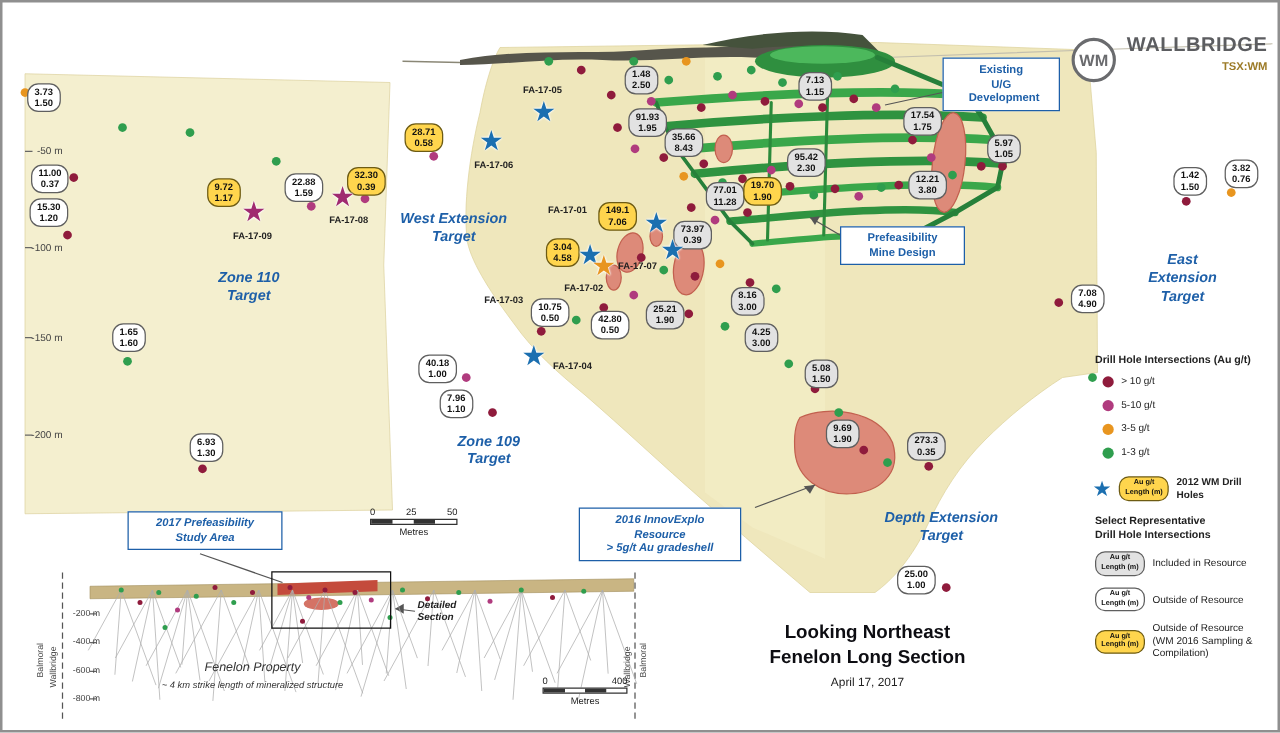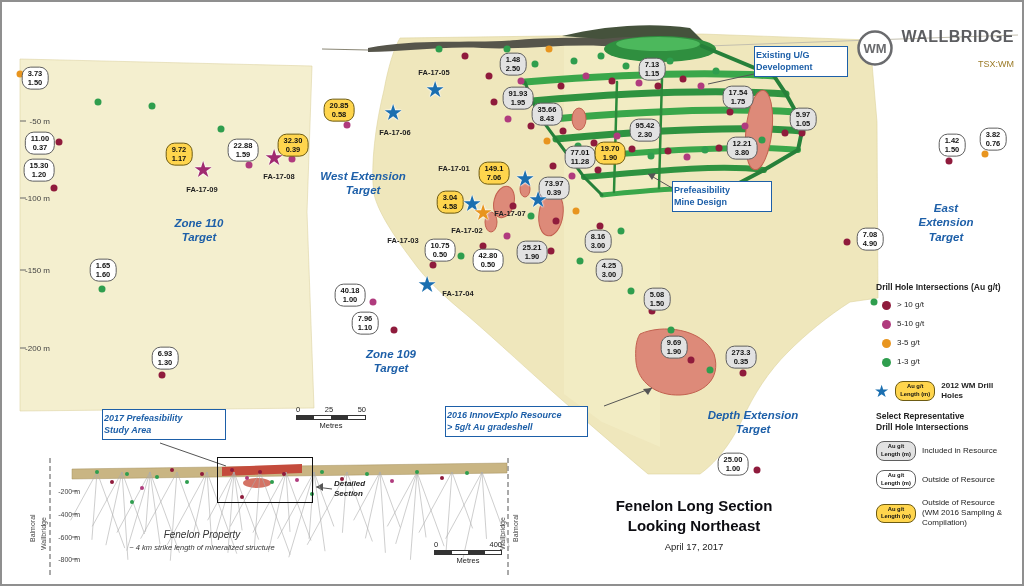--- a/index.html
+++ b/index.html
@@ -21,21 +21,21 @@
 
   .star{position:absolute;transform:translate(-50%,-55%);font-size:22px;line-height:1;
     text-shadow:0 0 2px #fff,0 0 2px #fff,0 0 1px #fff}
   .star-label{position:absolute;transform:translate(-50%,-50%);font-size:7.5px;font-weight:bold;color:#222;white-space:nowrap}
 
   .target{position:absolute;transform:translate(-50%,-50%);color:var(--accent-blue);font-weight:bold;
     font-style:italic;font-size:11.5px;text-align:center;line-height:1.25;white-space:pre-line}
 
   .preline{white-space:pre-line}
   .callout{position:absolute;background:#fff;border:1.5px solid var(--accent-blue);color:var(--accent-blue);
-    font-weight:bold;font-size:9px;padding:3px 1px;line-height:1.3;white-space:pre-line;z-index:8}
+    font-weight:bold;font-size:9px;text-align:center;padding:3px 20px;line-height:1.3;white-space:pre-line;z-index:8}
   .callout.italic{font-style:italic}
 
   .depth-label{position:absolute;font-size:8px;color:#444;z-index:7;transform:translate(-100%,-50%);white-space:nowrap}
 
   .scalebar{position:absolute;z-index:9;font-size:7.5px;color:#222}
   .sb-ticks{display:flex;justify-content:space-between;margin-bottom:1px}
   .sb-bar{height:5px;border:1px solid #333;display:flex;background:#fff}
   .sb-bar i{flex:1}
   .sb-bar i:nth-child(odd){background:#333}
   .sb-unit{text-align:center;margin-top:1px}
@@ -55,21 +55,21 @@
   .mini-badge.yellow{background:var(--badge-yellow);border-color:#6d5b13}
   .star-row{margin-top:14px}
 
   .title-block{position:absolute;left:598px;top:494px;width:188px;text-align:center;z-index:9}
   .title-line{font-weight:bold;font-size:15px;line-height:1.3;color:#0d0d12}
   .title-date{font-size:9.5px;margin-top:6px;color:#222}
 
   .logo{position:absolute;right:8px;top:26px;display:flex;align-items:flex-start;gap:6px;z-index:10}
   .logo-text{display:flex;flex-direction:column;align-items:flex-end}
   .logo-brand{font-size:16px;font-weight:bold;color:#5c5d60;letter-spacing:0.5px}
-  .logo-ticker{font-size:9px;font-weight:normal;color:var(--ticker-gold);margin-top:13px}
+  .logo-ticker{font-size:9px;font-weight:bold;color:var(--ticker-gold);margin-top:2px}
 
   .inset-rect{position:absolute;left:215px;top:455px;width:96px;height:46px;border:1.5px solid #111;z-index:6}
   .inset-caption{position:absolute;left:60px;top:527px;width:280px;text-align:center;font-style:italic;color:#333;z-index:7}
   .inset-cap1{font-size:10px}
   .inset-cap2{font-size:7.5px;margin-top:3px}
   .detailed-label{position:absolute;left:332px;top:477px;font-size:8px;font-weight:bold;font-style:italic;
     color:#222;line-height:1.3;z-index:7;white-space:pre-line}
   .inset-depth{position:absolute;font-size:7px;color:#444;transform:translate(-100%,-50%);z-index:7;white-space:nowrap}
   .vlabel{position:absolute;font-size:7px;color:#444;transform:rotate(-90deg);transform-origin:0 0;white-space:nowrap;z-index:7}
 </style>
@@ -331,21 +331,21 @@
       </div>
       <div class="ibadge b-outside" style="left: 241px; top: 148px;">
         <div>22.88</div>
         <div>1.59</div>
       </div>
       <div class="ibadge b-yellow" style="left: 291px; top: 143px;">
         <div>32.30</div>
         <div>0.39</div>
       </div>
       <div class="ibadge b-yellow" style="left: 337px; top: 108px;">
-        <div>20.85</div>
+        <div>28.71</div>
         <div>0.58</div>
       </div>
       <div class="ibadge b-outside" style="left: 101px; top: 268px;">
         <div>1.65</div>
         <div>1.60</div>
       </div>
       <div class="ibadge b-outside" style="left: 163px; top: 356px;">
         <div>6.93</div>
         <div>1.30</div>
       </div>
@@ -495,21 +495,21 @@
   <div class="depth-label" style="left:48px;top:196px">-100 m</div>
   <div class="depth-label" style="left:48px;top:268px">-150 m</div>
   <div class="depth-label" style="left:48px;top:346px">-200 m</div>
 
   <div class="callout" style="left:752px;top:44px;width:94px">Existing U/G
 Development</div>
   <div class="callout" style="left:670px;top:179px;width:100px">Prefeasibility
 Mine Design</div>
   <div class="callout italic" style="left:100px;top:407px;width:124px">2017 Prefeasibility
 Study Area</div>
-  <div class="callout italic" style="left:443px;top:404px;width:143px">2016 InnovExplo Resource
+  <div class="callout italic" style="left:461px;top:404px;width:130px">2016 InnovExplo Resource
 &gt; 5g/t Au gradeshell</div>
 
   <div class="scalebar" style="left:294px;top:403px;width:70px">
     <div class="sb-ticks">
       <span>0</span>
       <span>25</span>
       <span>50</span>
     </div>
     <div class="sb-bar">
         <i></i>
@@ -544,22 +544,22 @@
   <div class="inset-depth" style="left:78px;top:489px">-200 m</div>
   <div class="inset-depth" style="left:78px;top:512px">-400 m</div>
   <div class="inset-depth" style="left:78px;top:535px">-600 m</div>
   <div class="inset-depth" style="left:78px;top:557px">-800 m</div>
   <div class="vlabel" style="left:27px;top:540px">Balmoral</div>
   <div class="vlabel" style="left:38px;top:548px">Wallbridge</div>
   <div class="vlabel" style="left:497px;top:548px">Wallbridge</div>
   <div class="vlabel" style="left:510px;top:540px">Balmoral</div>
 
   <div class="title-block">
+    <div class="title-line">Looking Northeast</div>
     <div class="title-line">Fenelon Long Section</div>
-    <div class="title-line">Looking Northeast</div>
     <div class="title-date">April 17, 2017</div>
   </div>
 
   <div class="legend">
     <div class="legend-title">Drill Hole Intersections (Au g/t)</div>
     <div class="legend-row">
       <span class="legend-dot" style="background: rgb(143, 27, 60);"></span>
       <span class="legend-label">&gt; 10 g/t</span>
     </div>
     <div class="legend-row">

